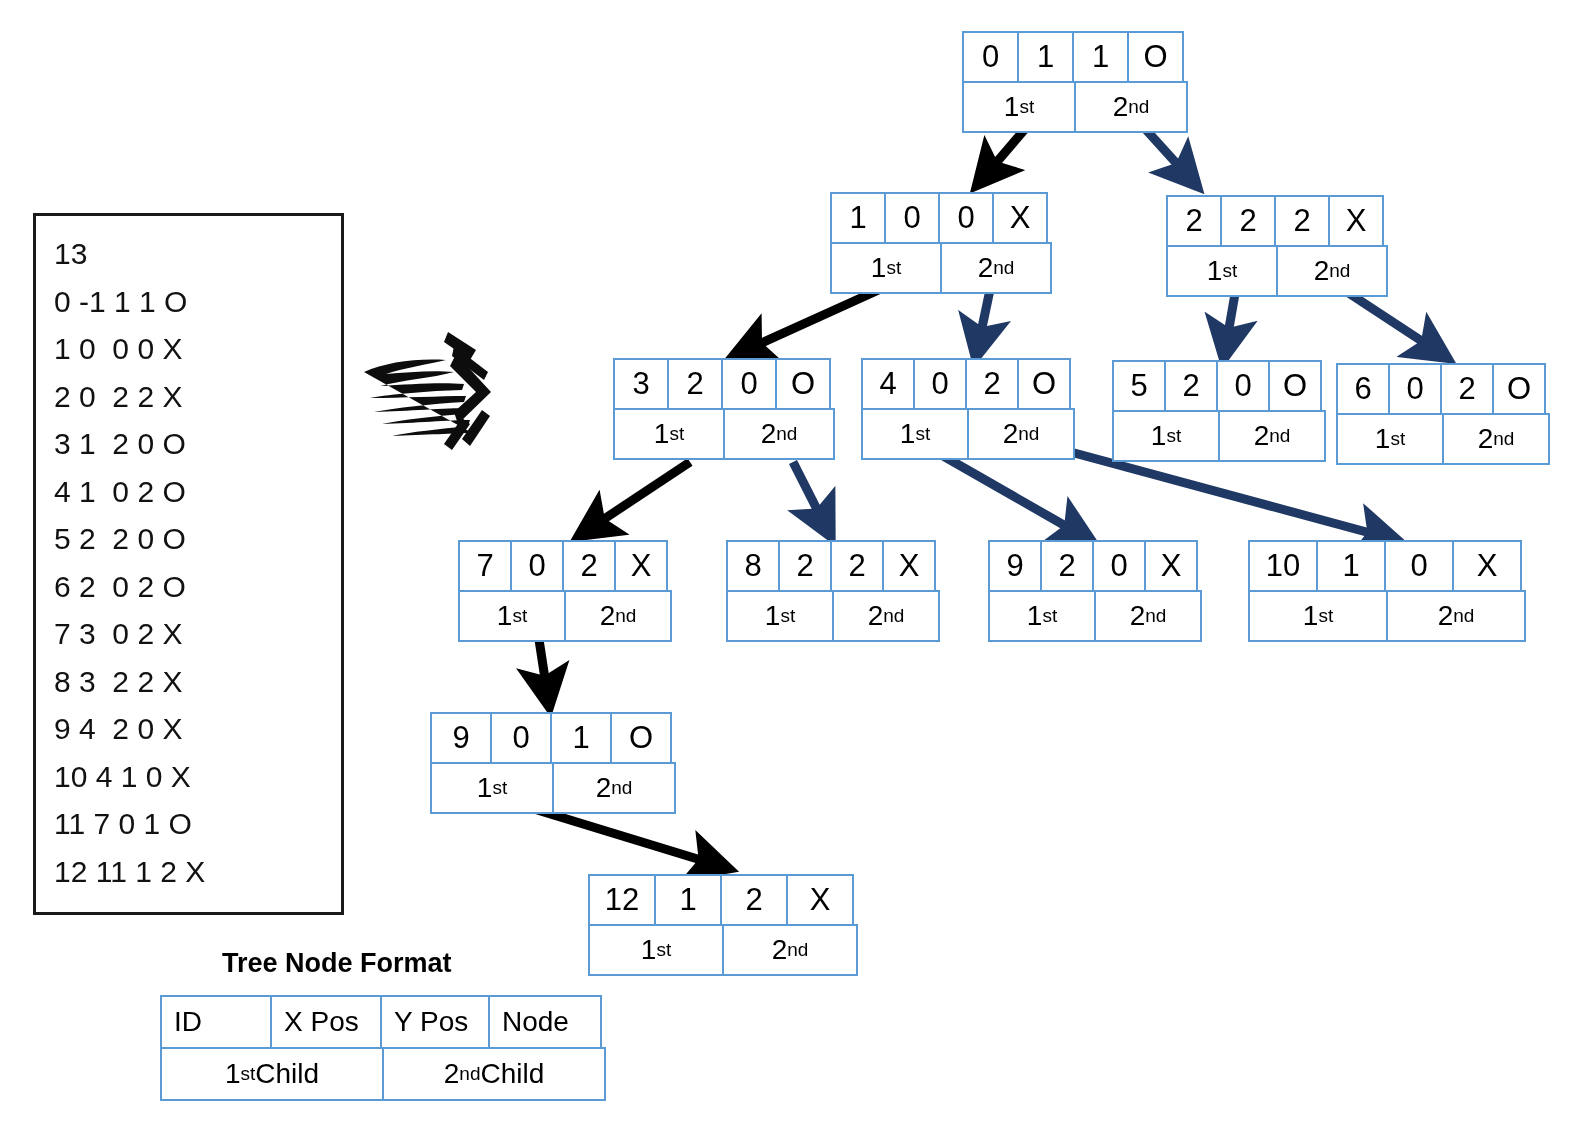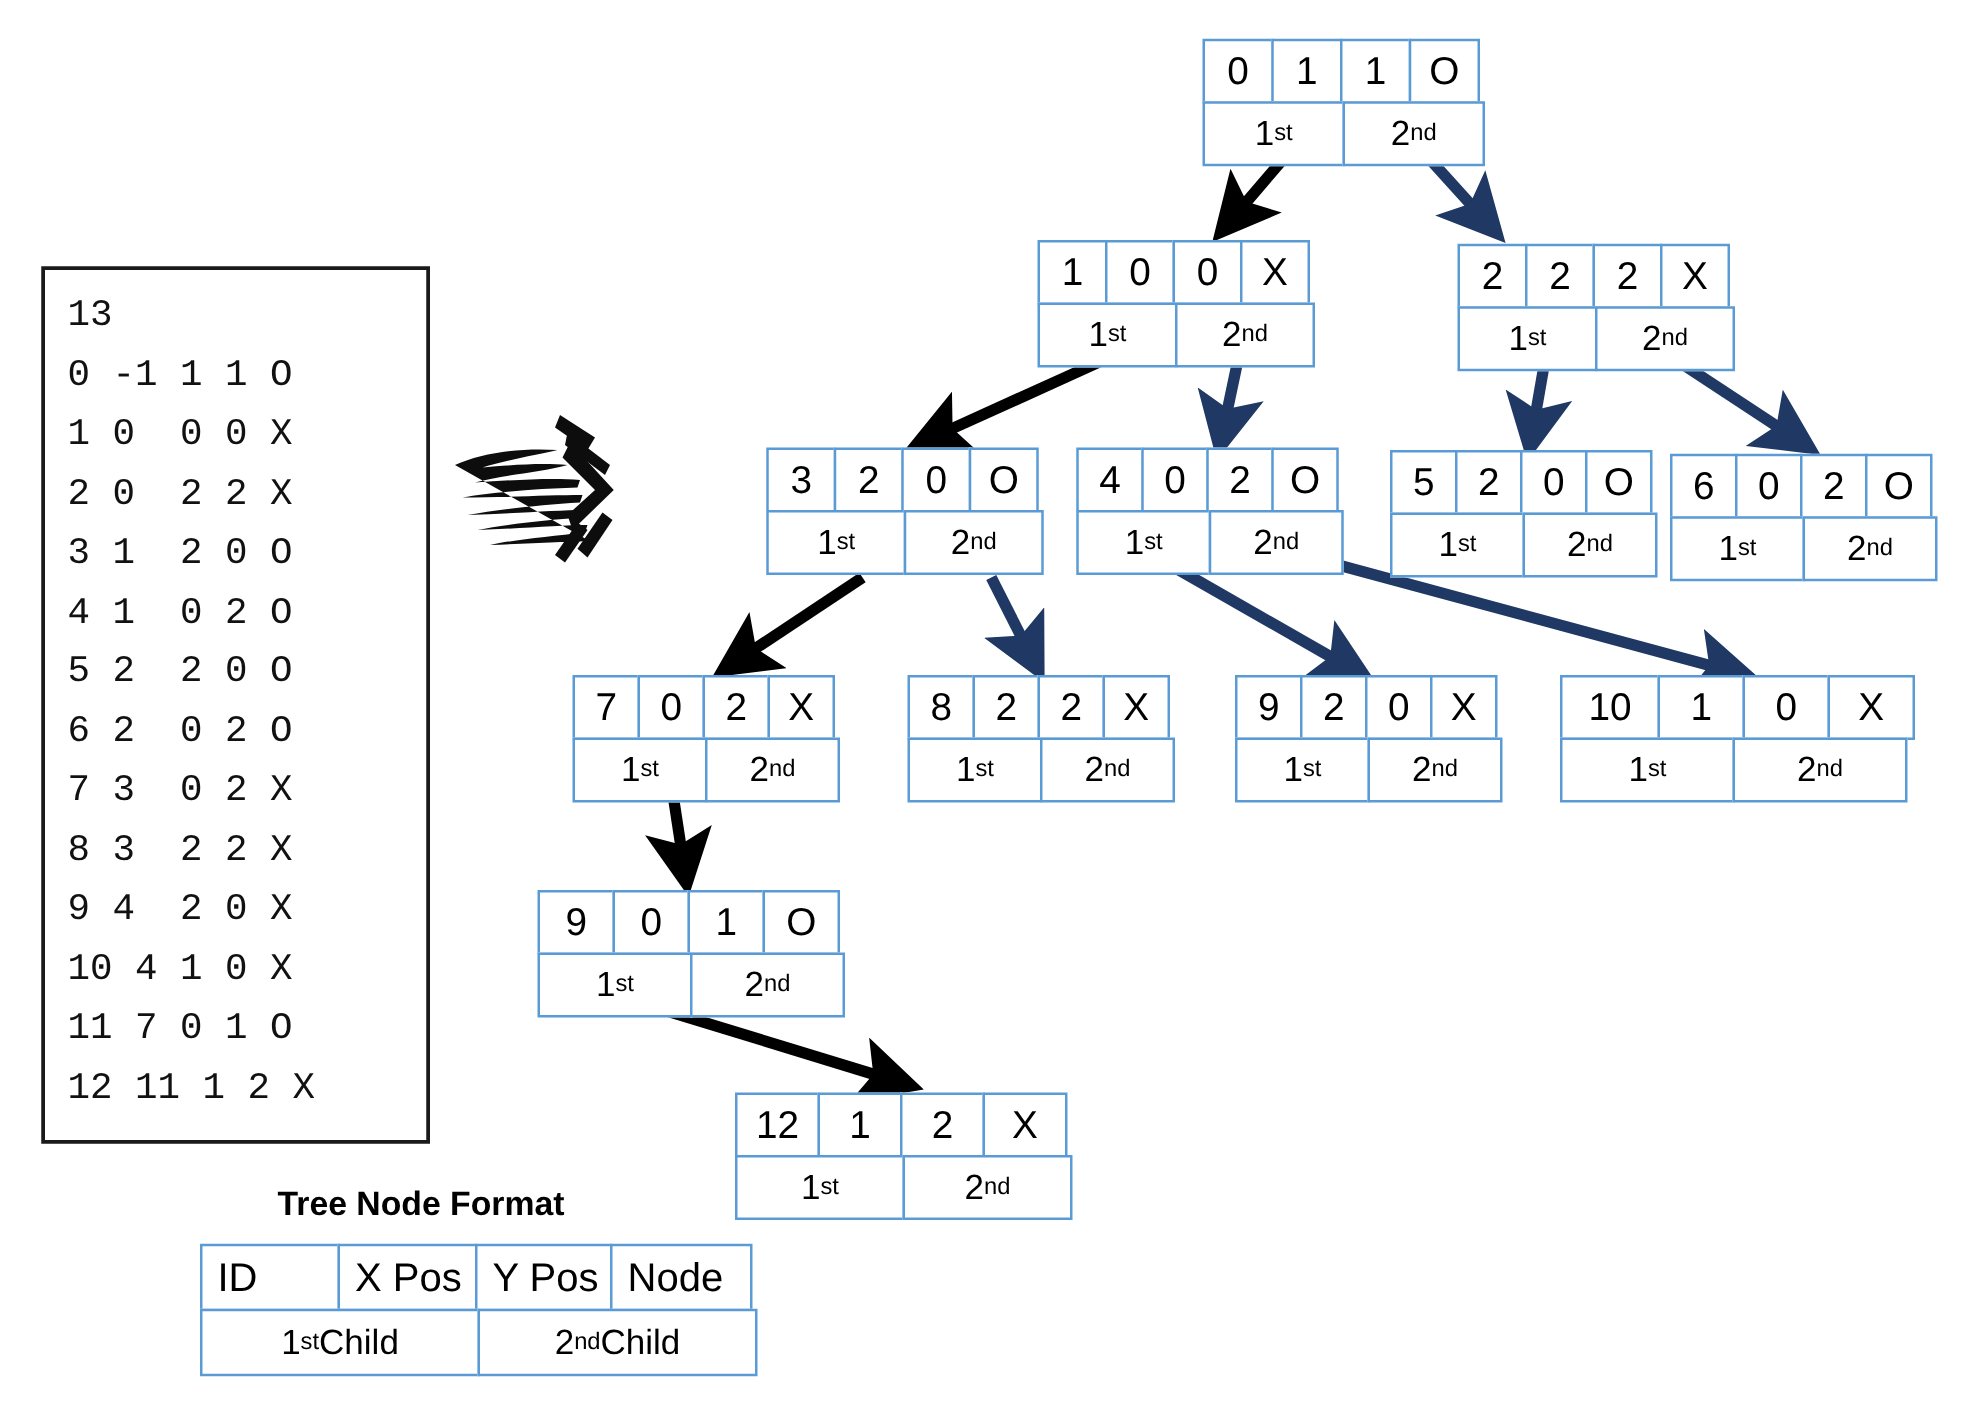--- a/index.html
+++ b/index.html
@@ -19,21 +19,21 @@
     letter-spacing:-1px;line-height:1;
   }
 
   
   #list-panel{
     position:absolute;left:33px;top:213px;width:311px;height:702px;
     border:3px solid #1a1a1a;background:#fff;box-sizing:border-box;
   }
   #list-lines{
     position:absolute;left:18px;top:14px;
-    font-family:Liberation Mono, monospace;
+    font-family:Liberation Sans, sans-serif;
     font-size:30px;line-height:47.5px;color:#111;
     white-space:pre;
   }
 
   
   #brush{position:absolute;left:358px;top:294px;width:135px;height:205px;}
 
   
   #legend-title{
     position:absolute;left:222px;top:948px;
@@ -52,21 +52,21 @@
     font-family:"Liberation Sans", sans-serif;
     color:#000;background:#fff;
     margin-right:-2px;
   }
   .row2 .cell{margin-top:-2px;}
   .r1c{height:52px;font-size:31px;}
   .r2c{height:52px;font-size:28px;}
   .sup{font-size:19px;vertical-align:super;line-height:0;}
 
   
-  .legend .r1c{height:54px;font-size:32px;}
+  .legend .r1c{height:54px;font-size:28px;}
   .legend .r2c{height:54px;font-size:28px;}
   .legend .cell{justify-content:flex-start;padding-left:12px;}
   .legend .row2 .cell{justify-content:center;padding-left:0;}
 
   
   #arrows{position:absolute;left:0;top:0;width:1577px;height:1142px;pointer-events:none;}
 </style>
 </head>
 <body>
 
@@ -350,21 +350,21 @@
         </div>
       <div class="cell r2c" style="width:108px">
           <span>2</span>
           <span class="sup">nd</span>
         </div>
     </div>
   </div>
 
   <div class="node" style="left:1248px;top:540px">
     <div class="row1">
-      <div class="cell r1c" style="width:80px">10</div>
+      <div class="cell r1c" style="width:70px">10</div>
       <div class="cell r1c" style="width:70px">1</div>
       <div class="cell r1c" style="width:70px">0</div>
       <div class="cell r1c" style="width:70px">X</div>
     </div>
     <div class="row2">
       <div class="cell r2c" style="width:140px">
           <span>1</span>
           <span class="sup">st</span>
         </div>
       <div class="cell r2c" style="width:140px">

